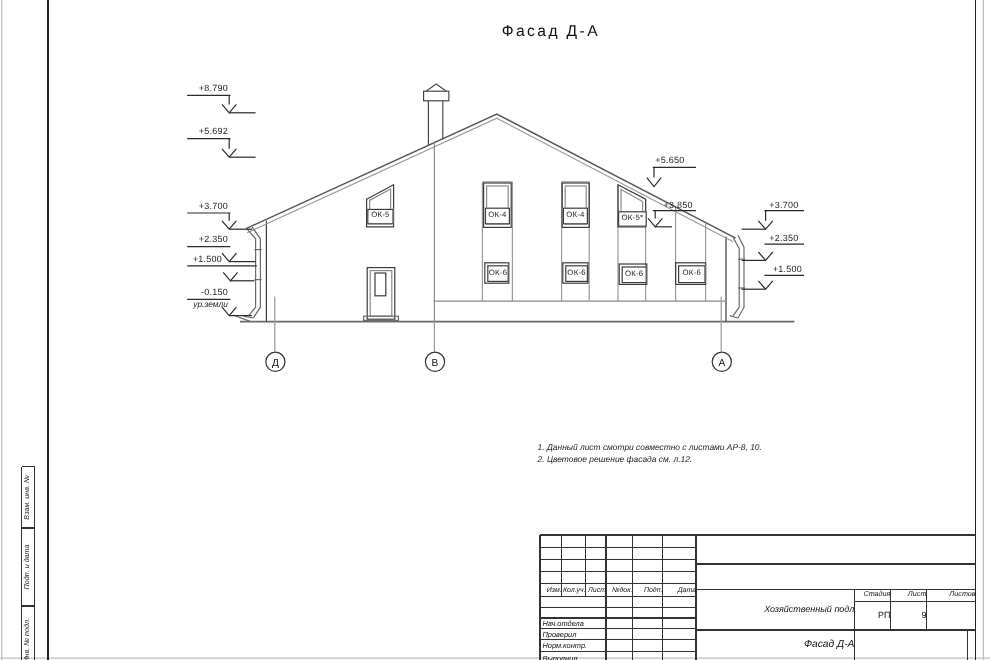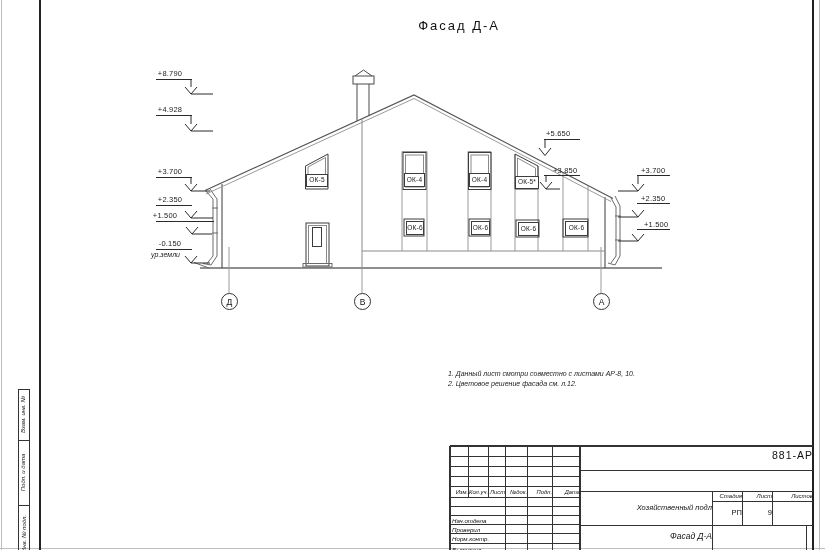--- a/index.html
+++ b/index.html
@@ -3,21 +3,21 @@
 <meta charset="utf-8">
 <style>
   html,body{margin:0;padding:0;background:#fff;}
   #sheet{
     position:relative;width:825px;height:550px;background:#fff;overflow:hidden;
     font-family:"Liberation Sans", sans-serif;color:#222;
   }
   #sheet svg{position:absolute;left:0;top:0;}
   .t{position:absolute;font-size:7.5px;line-height:9px;white-space:nowrap;color:#1c1c1c;}
   .num{font-size:7.5px;letter-spacing:0.2px;}
-  .ra{text-align:center;}
+  .ra{text-align:right;}
   .ca{text-align:right;}
   .it{font-style:italic;}
   .title{font-size:13px;letter-spacing:2px;line-height:15px;color:#111;}
   .wlabel{
     position:absolute;border:1px solid #3c3c3c;background:#fff;
     font-size:6.5px;line-height:1;display:flex;align-items:center;justify-content:center;
     color:#1c1c1c;letter-spacing:0.2px;
   }
   .axis{
     position:absolute;width:15px;height:15px;border:1px solid #333;border-radius:50%;
@@ -245,21 +245,21 @@
       <line x1="18" y1="389" x2="18" y2="550"></line>
       <line x1="29" y1="389" x2="29" y2="550"></line>
       <line x1="18" y1="440" x2="29" y2="440"></line>
       <line x1="18" y1="505" x2="29" y2="505"></line>
     </g>
   </svg>
 
   <div class="t title ca" style="left:340px;top:18px;width:160px;">Фасад Д-А</div>
 
   <div class="t num ra" style="left:150px;top:69px;width:40px;">+8.790</div>
-  <div class="t num ra" style="left:150px;top:105px;width:40px;">+4.928</div>
+  <div class="t num ra" style="left:150px;top:105px;width:40px;">+5.692</div>
   <div class="t num ra" style="left:150px;top:167px;width:40px;">+3.700</div>
   <div class="t num ra" style="left:150px;top:195px;width:40px;">+2.350</div>
   <div class="t num ra" style="left:145px;top:211px;width:40px;">+1.500</div>
   <div class="t num ra" style="left:150px;top:239px;width:40px;">-0.150</div>
   <div class="t it ra" style="left:141px;top:250px;width:49px;font-size:7px;">ур.земли</div>
 
   <div class="t num" style="left:546px;top:129px;">+5.650</div>
   <div class="t num" style="left:553px;top:166px;">+3.850</div>
 
   <div class="t num" style="left:641px;top:166px;">+3.700</div>
@@ -297,21 +297,20 @@
   <div class="axis" style="left:354px;top:293px;">
       <span>В</span>
     </div>
   <div class="axis" style="left:593px;top:293px;">
       <span>А</span>
     </div>
 
   <div class="t note it" style="left:448px;top:369px;">1. Данный лист смотри совместно с листами АР-8, 10.</div>
   <div class="t note it" style="left:448px;top:379px;">2. Цветовое решение фасада см. л.12.</div>
 
-  <div class="t tb ca" style="left:580px;top:451px;width:233px;font-size:10.5px;letter-spacing:1px;">881-АР</div>
 
   <div class="t tb it ca" style="left:450px;top:488px;width:18px;font-size:5.8px;">Изм.</div>
   <div class="t tb it ca" style="left:468px;top:488px;width:20px;font-size:5.8px;">Кол.уч.</div>
   <div class="t tb it ca" style="left:488px;top:488px;width:17px;font-size:5.8px;">Лист</div>
   <div class="t tb it ca" style="left:505px;top:488px;width:22px;font-size:5.8px;">№док.</div>
   <div class="t tb it ca" style="left:527px;top:488px;width:25px;font-size:5.8px;">Подп.</div>
   <div class="t tb it ca" style="left:552px;top:488px;width:28px;font-size:5.8px;">Дата</div>
 
   <div class="t tb it" style="left:452px;top:516px;font-size:6.2px;">Нач.отдела</div>
   <div class="t tb it" style="left:452px;top:525px;font-size:6.2px;">Проверил</div>

